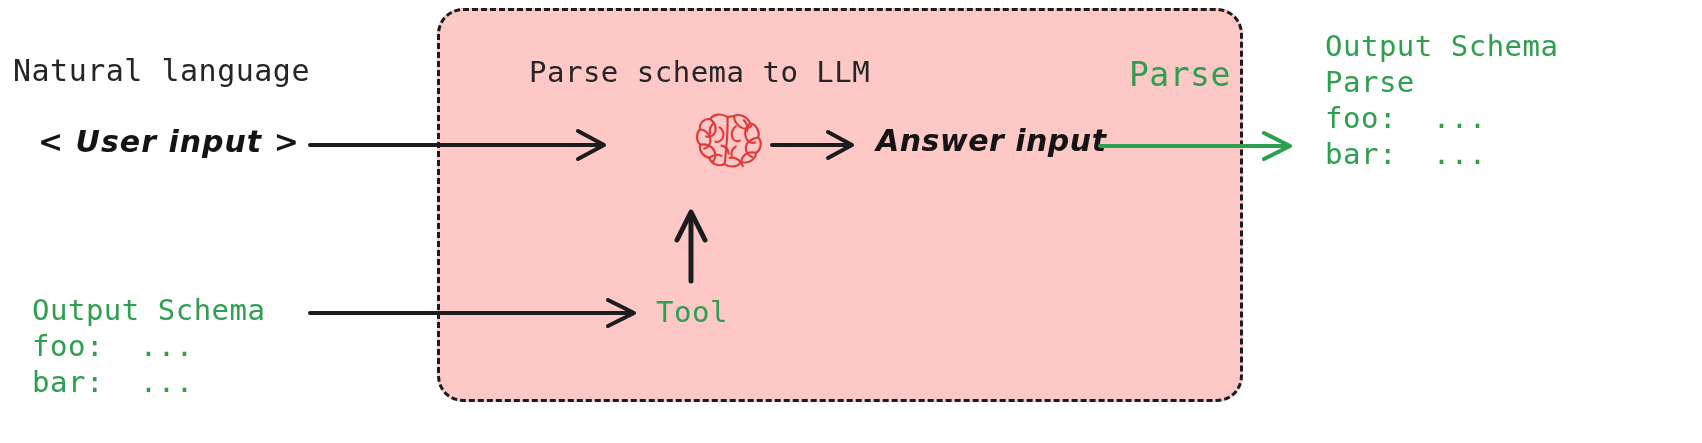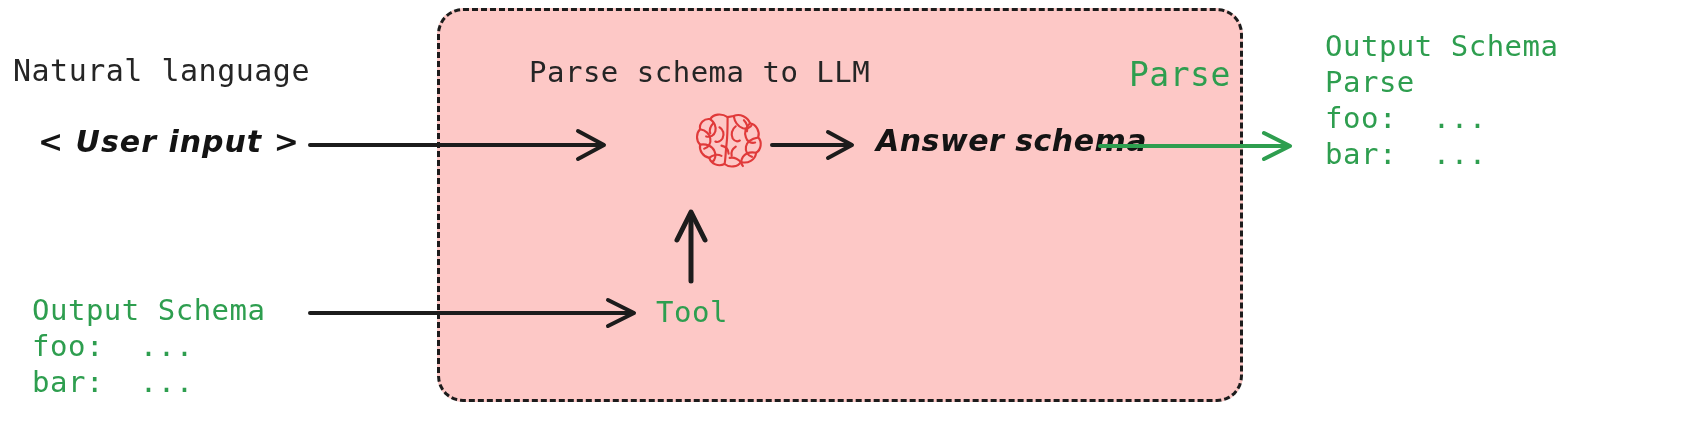--- a/index.html
+++ b/index.html
@@ -132,21 +132,21 @@
   <div class="schema-left">
     <div class="mono green">Output Schema</div>
     <div class="mono green">foo:  ...</div>
     <div class="mono green">bar:  ...</div>
   </div>
 
   <div class="mono t-bind">Parse schema to LLM</div>
 
   <div class="mono green t-parse">Parse</div>
 
-  <div class="hand t-answer-string">Answer schema</div>
+  <div class="hand t-answer-string">Answer input</div>
 
   <div class="mono green t-tool">Tool</div>
 
   <div class="schema-right">
     <div class="mono green">Output Schema</div>
     <div class="mono green">Parse</div>
     <div class="mono green">foo:  ...</div>
     <div class="mono green">bar:  ...</div>
   </div>
 

